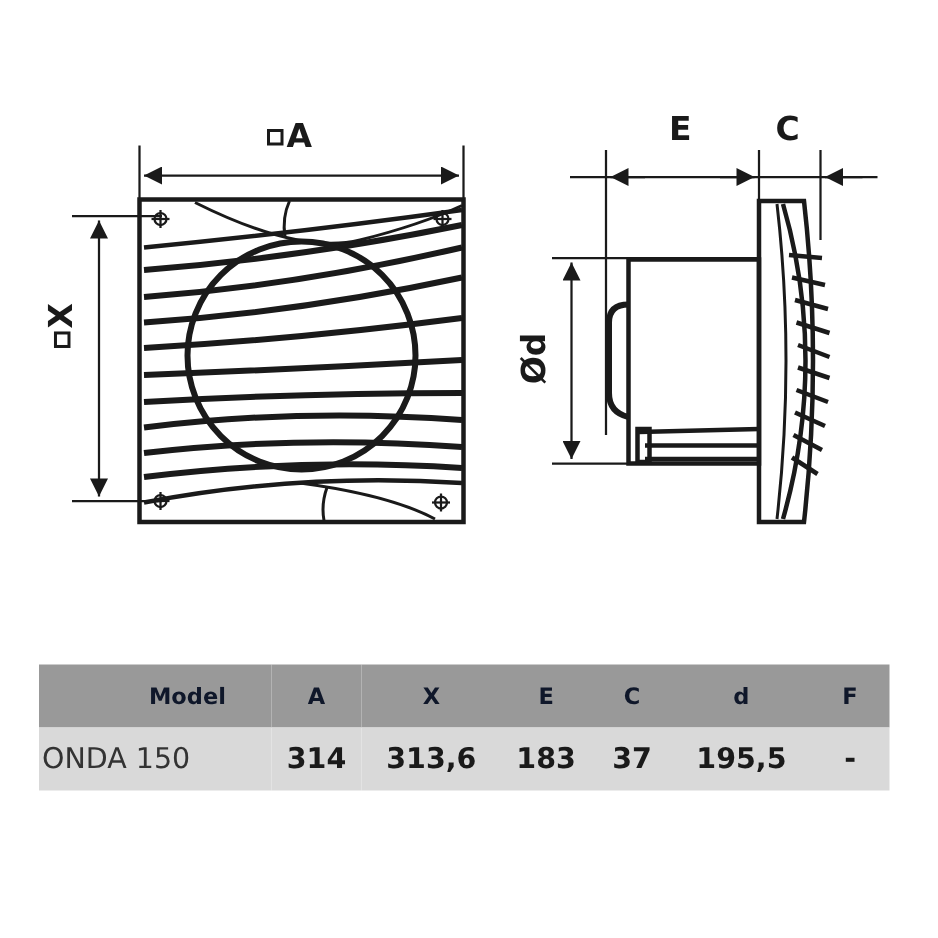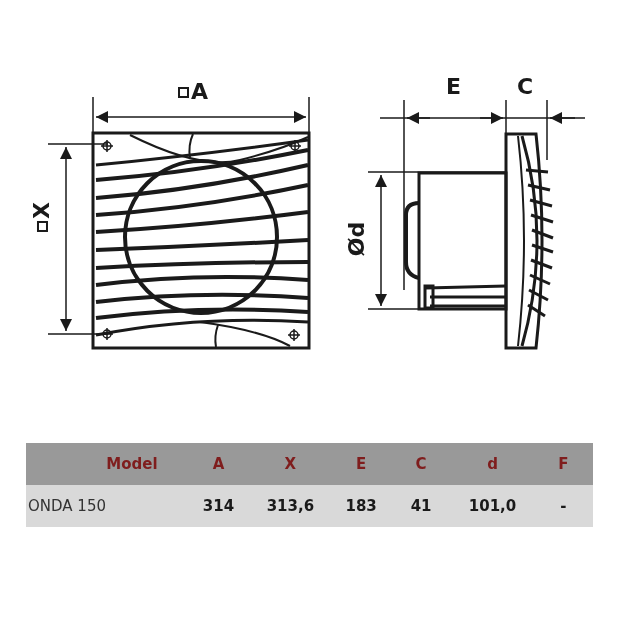--- a/index.html
+++ b/index.html
@@ -13,22 +13,22 @@
     #label-A { left: 178px; top: 81px; }
     #label-X { left: 27px; top: 206px; transform: rotate(-90deg); transform-origin: center; }
     #label-E { left: 446px; top: 76px; }
     #label-C { left: 517px; top: 76px; }
     #label-d { left: 340px; top: 228px; transform: rotate(-90deg); transform-origin: center; }
 
     table#spec { position: absolute; left: 26px; top: 443px; width: 567px;
                  border-collapse: collapse; font-family: "DejaVu Sans", sans-serif; }
     #spec thead tr { background: #999999; height: 32px; }
     #spec tbody tr { background: #d9d9d9; height: 42px; }
-    #spec th { font-weight: bold; font-size: 15px; color: #7f1d1d; padding: 12px; text-align: center; }
-    #spec td { font-size: 15px; color: #1a1a1a; padding: 0; text-align: center; font-weight: bold; }
+    #spec th { font-weight: bold; font-size: 15px; color: #0f172a; padding: 12px; text-align: center; }
+    #spec td { font-size: 19px; color: #1a1a1a; padding: 0; text-align: center; font-weight: bold; }
     #spec td.model { text-align: left; font-weight: normal; padding-left: 2px; color: #333; }
     #spec th.model { text-align: right; padding-right: 30px; }
   </style>
 </head>
 <body>
 
 <svg id="drawing" width="625" height="430" viewBox="0 0 625 430">
   <defs>
     <marker id="arr" viewBox="0 0 10 10" refX="10" refY="5" markerWidth="10" markerHeight="8" orient="auto-start-reverse">
       <path d="M0,0 L10,5 L0,10 z" fill="#1a1a1a"></path>
@@ -137,18 +137,18 @@
       <th>d</th>
       <th>F</th>
     </tr>
   </thead>
   <tbody>
     <tr>
       <td class="model">ONDA 150</td>
       <td>314</td>
       <td>313,6</td>
       <td>183</td>
-      <td>41</td>
-      <td>101,0</td>
+      <td>37</td>
+      <td>195,5</td>
       <td>-</td>
     </tr>
   </tbody>
 </table>
 
 </body></html>

